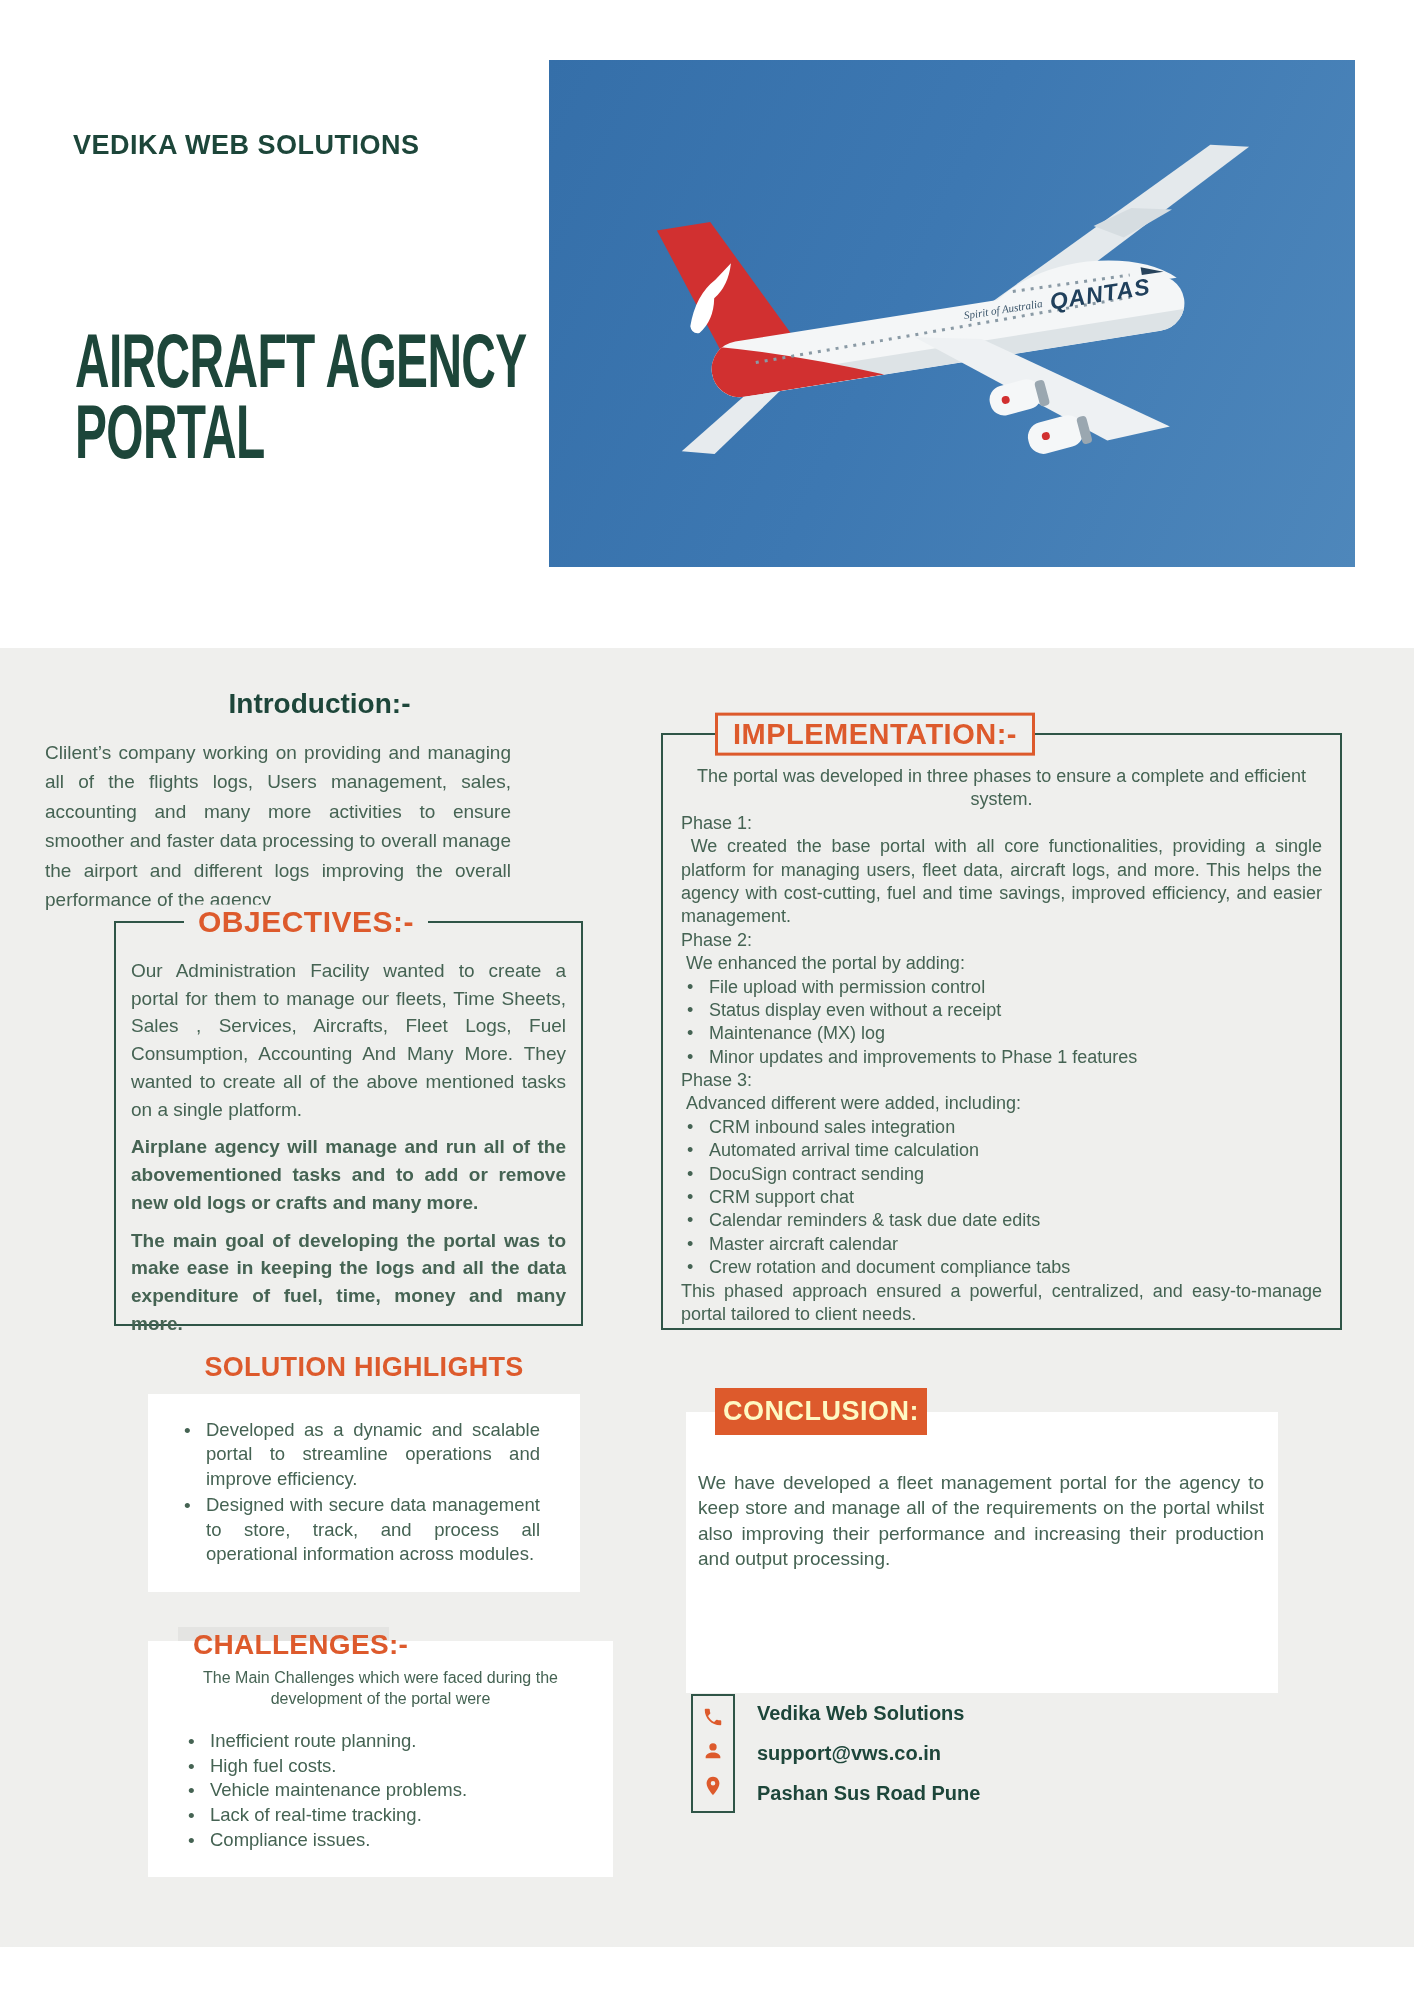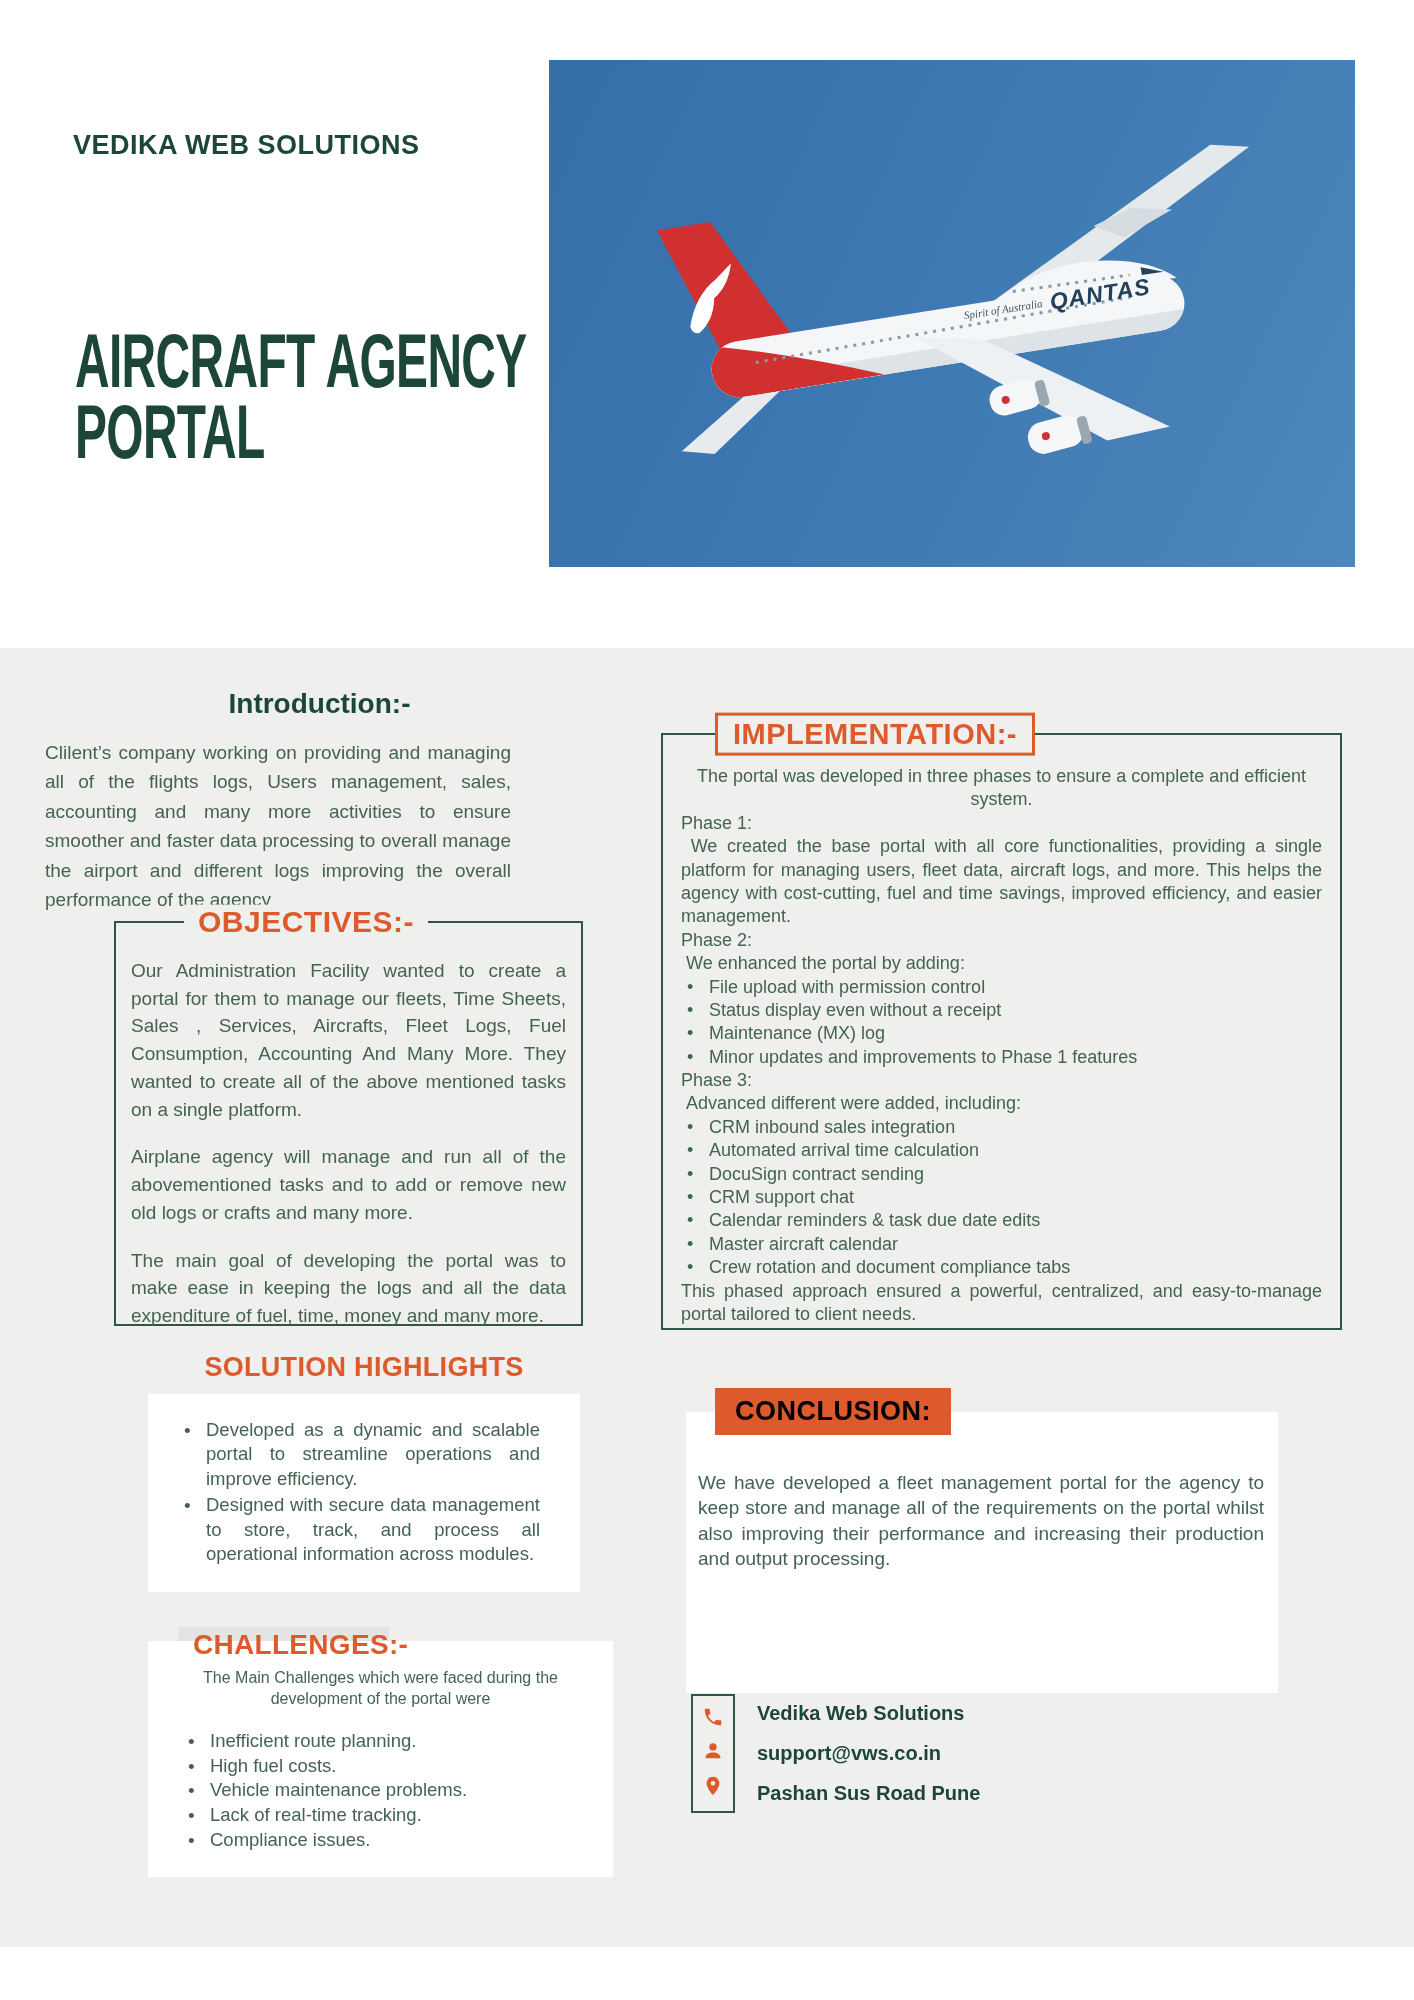--- a/index.html
+++ b/index.html
@@ -24,21 +24,21 @@
   .body-text{color:var(--green-body);}
   .justify{text-align:justify;}
   .center{text-align:center;}
 
   .intro-heading{position:absolute;left:45px;top:688px;width:465px;text-align:center;transform:translateX(42px);font-size:28px;font-weight:bold;color:var(--green-head);}
   .intro-text{position:absolute;left:45px;top:738px;width:466px;font-size:19px;line-height:1.55;}
 
   .objectives-box{position:absolute;left:114px;top:921px;width:469px;height:405px;border:2px solid var(--green-border);}
   .objectives-heading{position:absolute;left:68px;top:0;transform:translateY(-54%);background:var(--grey);padding:0 14px;font-size:30px;font-weight:800;color:var(--orange);letter-spacing:.5px;white-space:nowrap;}
   .objectives-content{padding:34px 15px 0 15px;font-size:19px;line-height:1.46;}
-  .objectives-content p + p{margin-top:20px;}
+  .objectives-content p + p{margin-top:10px;font-weight:bold;}
 
   .solution-heading{position:absolute;left:148px;top:1352px;width:432px;text-align:center;font-size:27px;font-weight:800;color:var(--orange);letter-spacing:.3px;}
   .solution-box{position:absolute;left:148px;top:1394px;width:432px;height:198px;background:#ffffff;}
   .solution-box ul{list-style:none;margin:0;padding:24px 40px 0 36px;}
   .solution-box li{position:relative;padding-left:22px;font-size:18.5px;line-height:1.32;text-align:justify;color:var(--green-body);}
   .solution-box li + li{margin-top:2px;}
 
   .challenges-strip{position:absolute;left:178px;top:1627px;width:211px;height:37px;background:var(--strip-grey);}
   .challenges-heading{position:absolute;left:193px;top:1629px;font-size:28px;font-weight:800;color:var(--orange);letter-spacing:.3px;}
   .challenges-box{position:absolute;left:148px;top:1641px;width:465px;height:236px;background:#ffffff;}
@@ -48,21 +48,21 @@
 
   .impl-box{position:absolute;left:661px;top:733px;width:681px;height:597px;border:2px solid var(--green-border);}
   .impl-heading{position:absolute;left:52px;top:0;transform:translateY(-52%);background:var(--grey);border:3px solid var(--orange);padding:2px 15px;font-size:29px;font-weight:800;color:var(--orange);letter-spacing:.5px;white-space:nowrap;}
   .impl-content{padding:30px 18px 0 18px;font-size:18px;line-height:1.3;color:var(--green-body);}
   .impl-content .pre{white-space:pre-wrap;}
   .impl-content ul{list-style:none;margin:0;padding:0 0 0 6px;}
   .impl-content li{position:relative;padding-left:22px;}
   li::before{content:"\2022";position:absolute;left:0;top:0;color:var(--green-body);}
   .solution-box li::before,.challenges-box li::before{font-size:19px;}
 
-  .conclusion-heading{position:absolute;left:715px;top:1388px;background:var(--orange);color:#000000;font-size:27px;font-weight:800;padding:8px 20px;letter-spacing:.5px;}
+  .conclusion-heading{position:absolute;left:715px;top:1388px;background:var(--orange);color:#fef9c3;font-size:27px;font-weight:800;padding:8px 8px;letter-spacing:.5px;}
   .conclusion-box{position:absolute;left:686px;top:1412px;width:592px;height:281px;background:#ffffff;}
   .conclusion-text{padding:58px 14px 0 12px;font-size:19px;line-height:1.34;}
 
   .contact-iconbox{position:absolute;left:691px;top:1694px;width:44px;height:119px;border:2px solid var(--green-border);display:flex;flex-direction:column;align-items:center;justify-content:space-around;padding:6px 0;}
   .contact-iconbox svg{width:22px;height:22px;fill:var(--orange);}
   .contact-labels{position:absolute;left:757px;top:1694px;height:119px;display:flex;flex-direction:column;justify-content:space-around;}
   .contact-labels div{font-size:20px;font-weight:bold;color:var(--green-head);}
 
   .hero svg{display:block;width:806px;height:507px;}
 </style>

